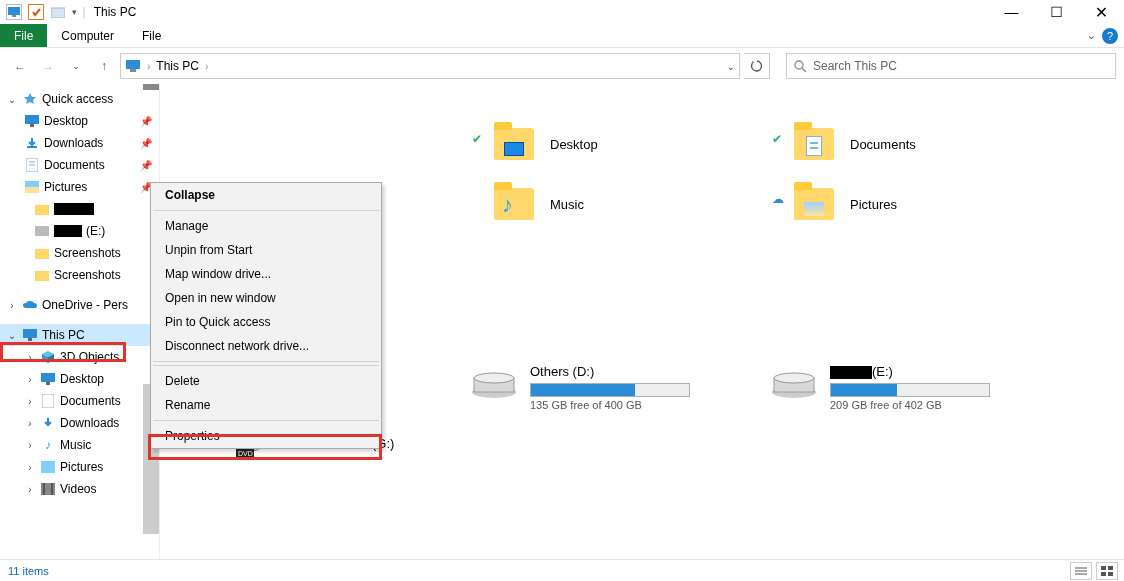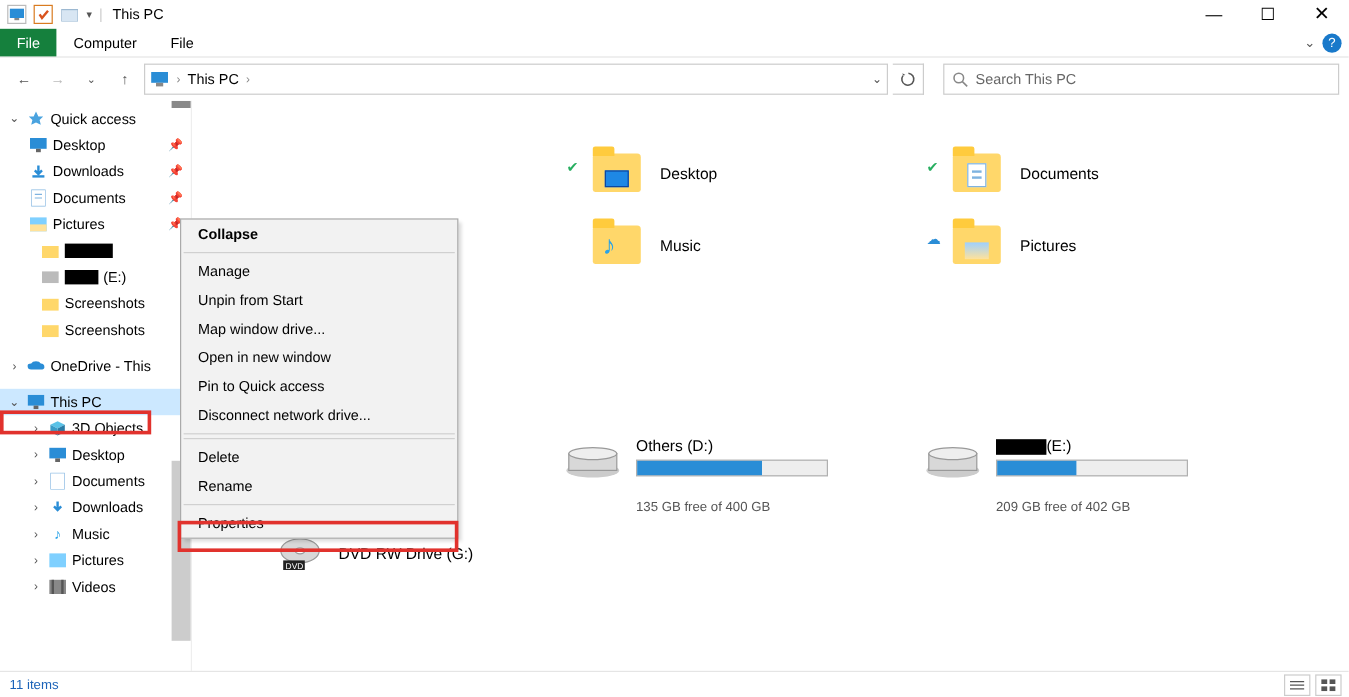--- a/index.html
+++ b/index.html
@@ -61,21 +61,21 @@
   .flabel { font-size:13px;}
 
   .drives { margin-top: 140px;}
   .driverow { display:flex; gap: 40px;}
   .driveitem { width:260px;}
   .drive-top { display:flex; gap:12px; align-items:flex-start;}
   .driveicon { width:48px; height:36px;}
   .drivebar { width:160px; height:14px; border:1px solid #b0b0b0; background:#eee; position:relative; margin-top:4px;}
   .drivebar .fill { position:absolute; top:0; left:0; height:100%; background:#2a8dd6;}
   .drivelabel { font-size:13px;}
-  .drivesub { font-size:11px; color:#555; margin-top:20px;}
+  .drivesub { font-size:11px; color:#555; margin-top:2px;}
   .redact { background:#000; color:#000; }
 
   .dvdrow { margin-top: 16px; }
   .dvditem { display:flex; align-items:center; gap:12px; margin-left: 30px;}
 
   
   .ctxmenu { position:absolute; top: 98px; left: 150px; width: 232px; background:#f2f2f2; border:1px solid #aaa; box-shadow: 3px 3px 3px rgba(0,0,0,0.15); font-size:12px; z-index:50;}
   .ctxitem { padding: 5px 14px; }
   .ctxitem.bold { font-weight:600;}
   .ctxsep { height:1px; background:#d0d0d0; margin:3px 2px;}
@@ -253,21 +253,21 @@
     </div>
 
     <div style="height:8px;"></div>
     <div class="treeitem">
       <span class="arrow">›</span>
       <span class="ticon">
           <svg width="16" height="10">
             <path d="M4 8 Q1 8 1 5 Q1 3 4 3 Q5 1 8 1 Q11 1 12 3 Q15 3 15 6 Q15 8 12 8 Z" fill="#2a8dd6"></path>
           </svg>
         </span>
-      <span>OneDrive - This</span>
+      <span>OneDrive - Pers</span>
     </div>
 
     <div style="height:8px;"></div>
     <div class="treeitem sel" style="position:relative;">
       <span class="arrow">⌄</span>
       <span class="ticon">
           <svg width="14" height="12">
             <rect width="14" height="9" fill="#2a8dd6"></rect>
             <rect x="5" y="9" width="4" height="3" fill="#666"></rect>
           </svg>

